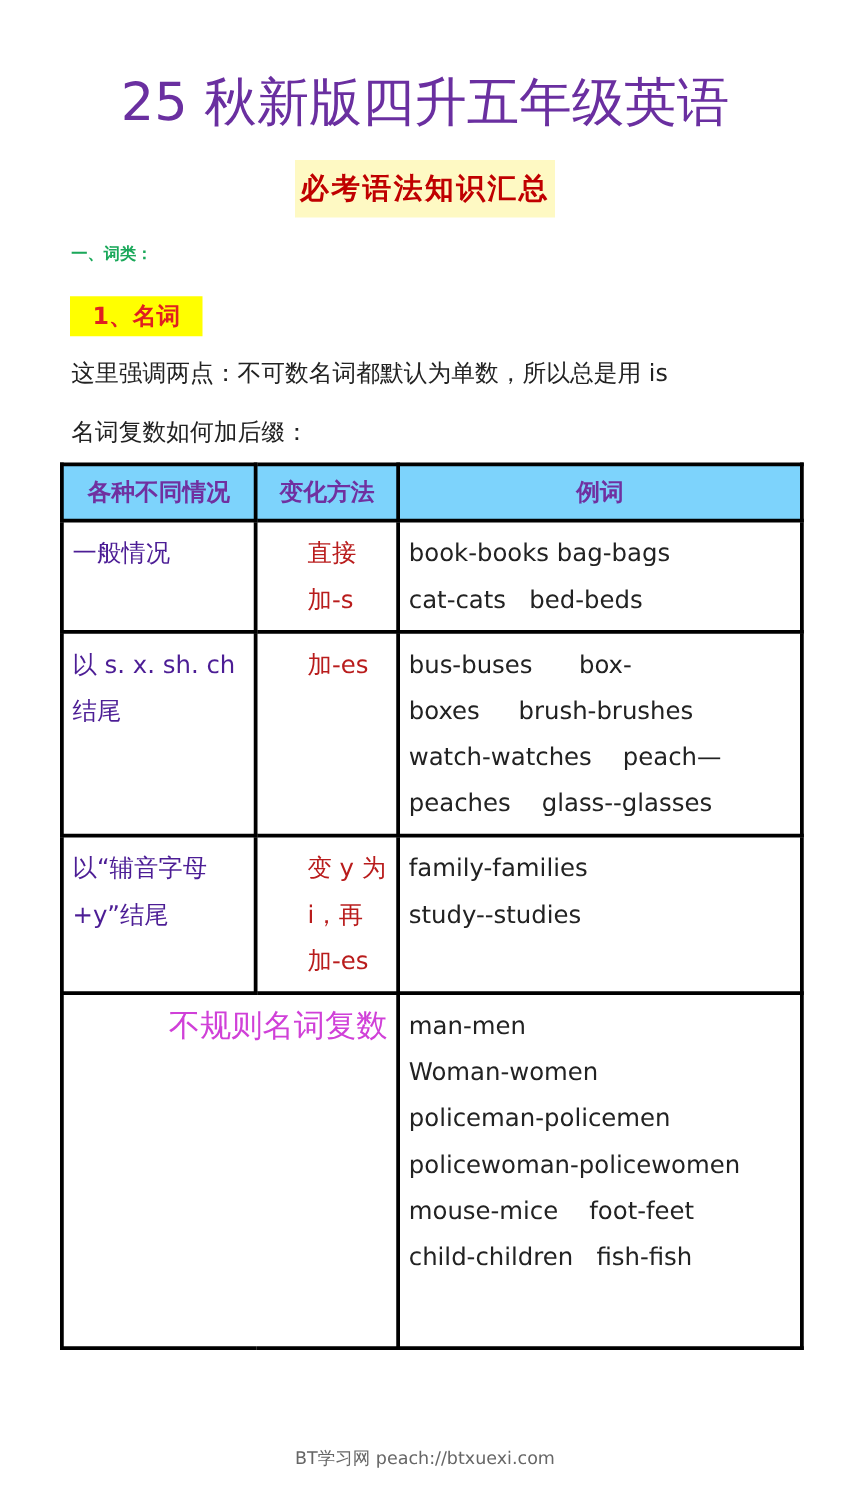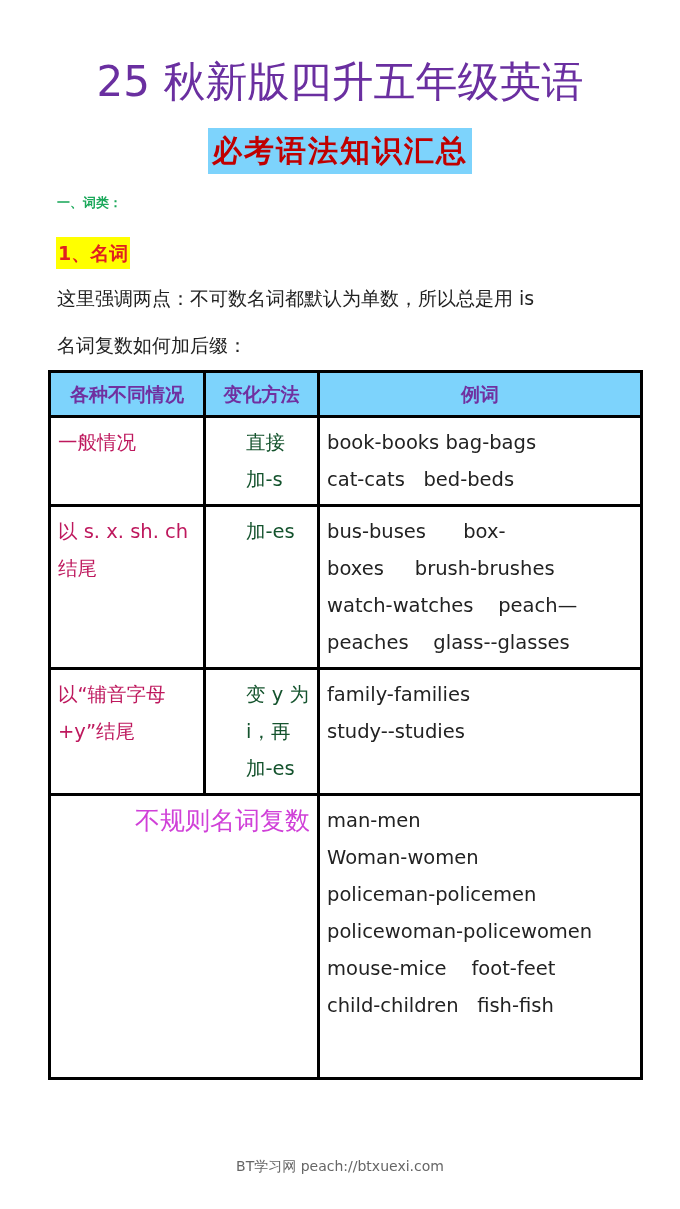--- a/index.html
+++ b/index.html
@@ -1,38 +1,38 @@
 <!DOCTYPE html>
 <html><head>
 <meta charset="utf-8">
 <style>
   html, body { margin:0; padding:0; background:#ffffff; }
   body { width:680px; height:1209px; position:relative; overflow:hidden;
          font-family:"DejaVu Sans", "Liberation Sans", sans-serif; color:#222; }
   .title { position:absolute; left:0; top:52px; width:680px; text-align:center;
            font-size:42px; color:#6a2fa0; letter-spacing:0px; line-height:60px; }
   .subtitle-wrap { position:absolute; top:128px; left:0; width:680px; text-align:center; }
-  .subtitle { display:inline-block; background:#7dd3fc; color:#c00000;
+  .subtitle { display:inline-block; background:#fef9c3; color:#c00000;
               font-family:"DejaVu Serif", "Liberation Serif", serif; font-weight:bold;
-              font-size:30px; line-height:46px; padding:0 4px; letter-spacing:2px; }
+              font-size:23px; line-height:46px; padding:0 4px; letter-spacing:2px; }
   .section { position:absolute; left:57px; top:194px; color:#1aa85a; font-weight:bold; font-size:13px; }
   .sub-section { position:absolute; left:56px; top:237px; background:#ffff00; color:#e02020;
-                 font-weight:bold; font-size:19px; line-height:32px; padding:0 2px; }
+                 font-weight:bold; font-size:19px; line-height:32px; padding:0 18px; }
   .para { position:absolute; left:57px; font-size:19px; color:#222; }
   .p1 { top:286px; }
   .p2 { top:333px; }
   table { position:absolute; left:48px; top:370px; width:592px; border-collapse:collapse;
           table-layout:fixed; }
   td, th { border:3px solid #000; vertical-align:top; padding:6px 7px; font-size:19.5px;
            line-height:37px; }
   th { background:#7dd3fc; color:#7030a0; font-weight:bold; font-size:19px; line-height:34px;
        padding:4px 6px; }
   th.c3 { text-align:center; }
-  .c-cond { color:#be185d; }
-  .c-method { color:#14532d;padding-left:40px; }
+  .c-cond { color:#4c1d95; }
+  .c-method { color:#b91c1c;padding-left:40px; }
   .c-ex { color:#222; }
   .irr { color:#d040d8; font-weight:normal; text-align:right; font-size:25px; }
   .footer { position:absolute; left:0; top:1158px; width:680px; text-align:center;
             font-size:14px; color:#666; }
 </style>
 </head>
 <body>
 
 <div class="title">25 秋新版四升五年级英语</div>
 <div class="subtitle-wrap">

